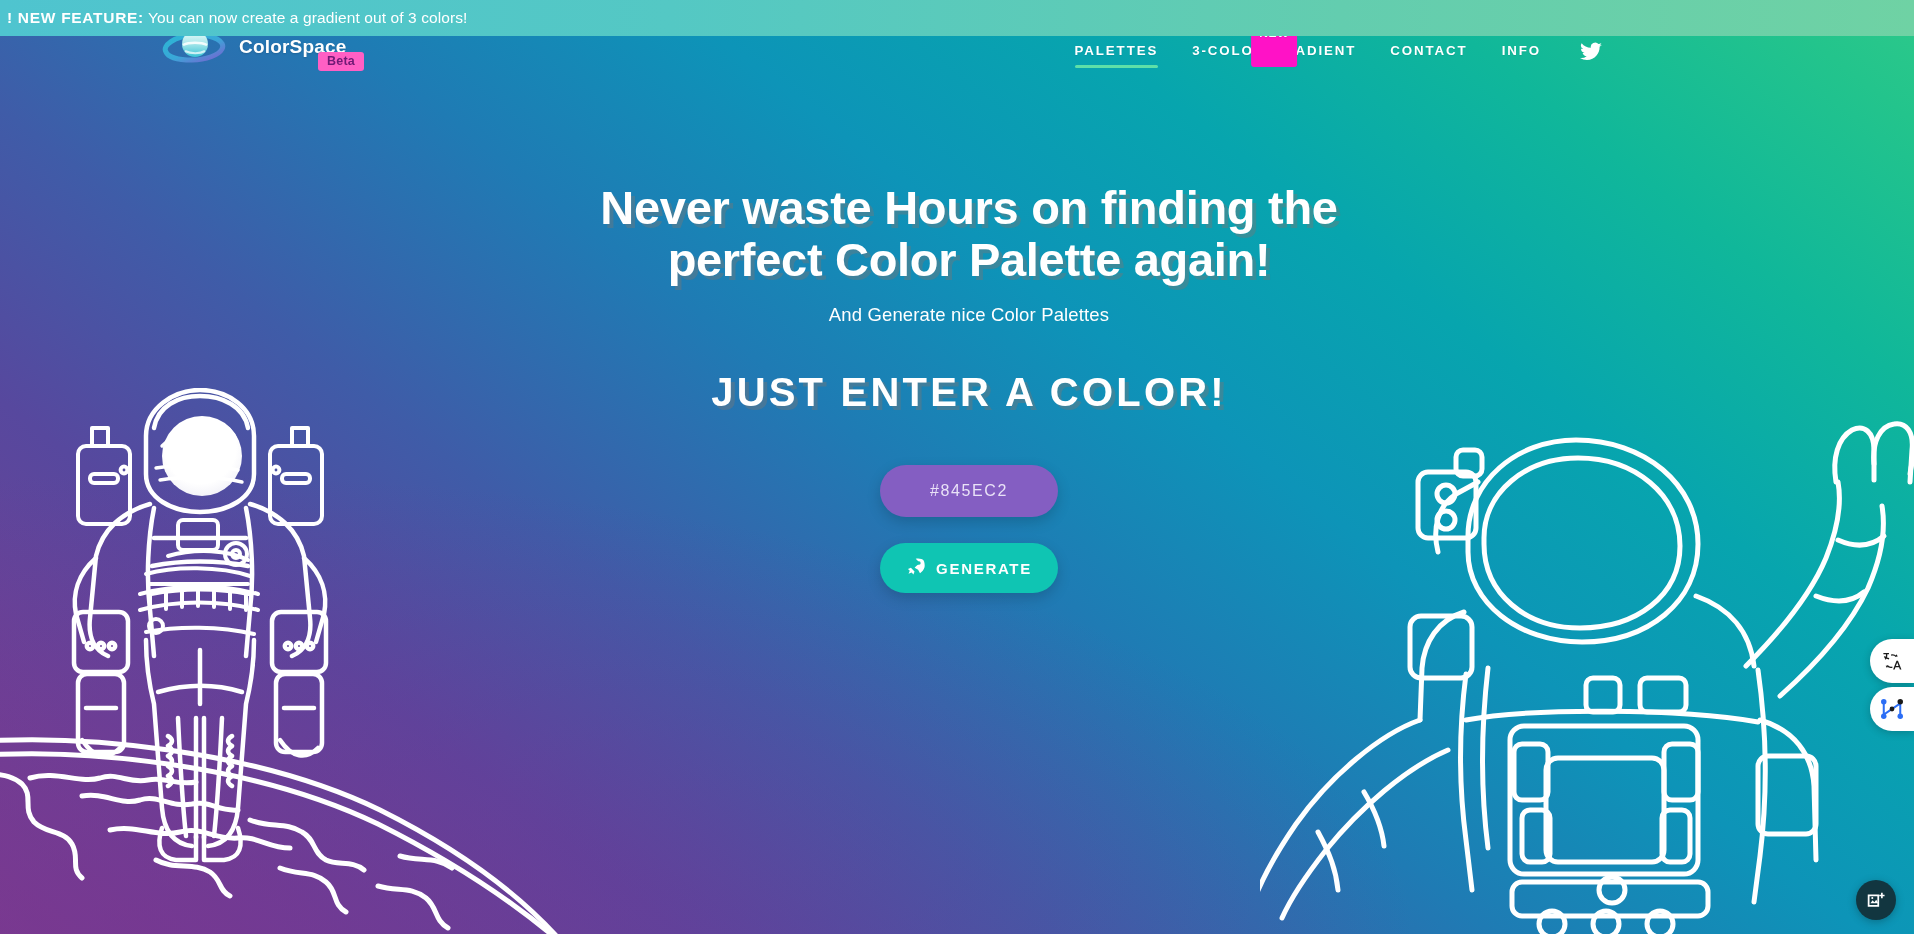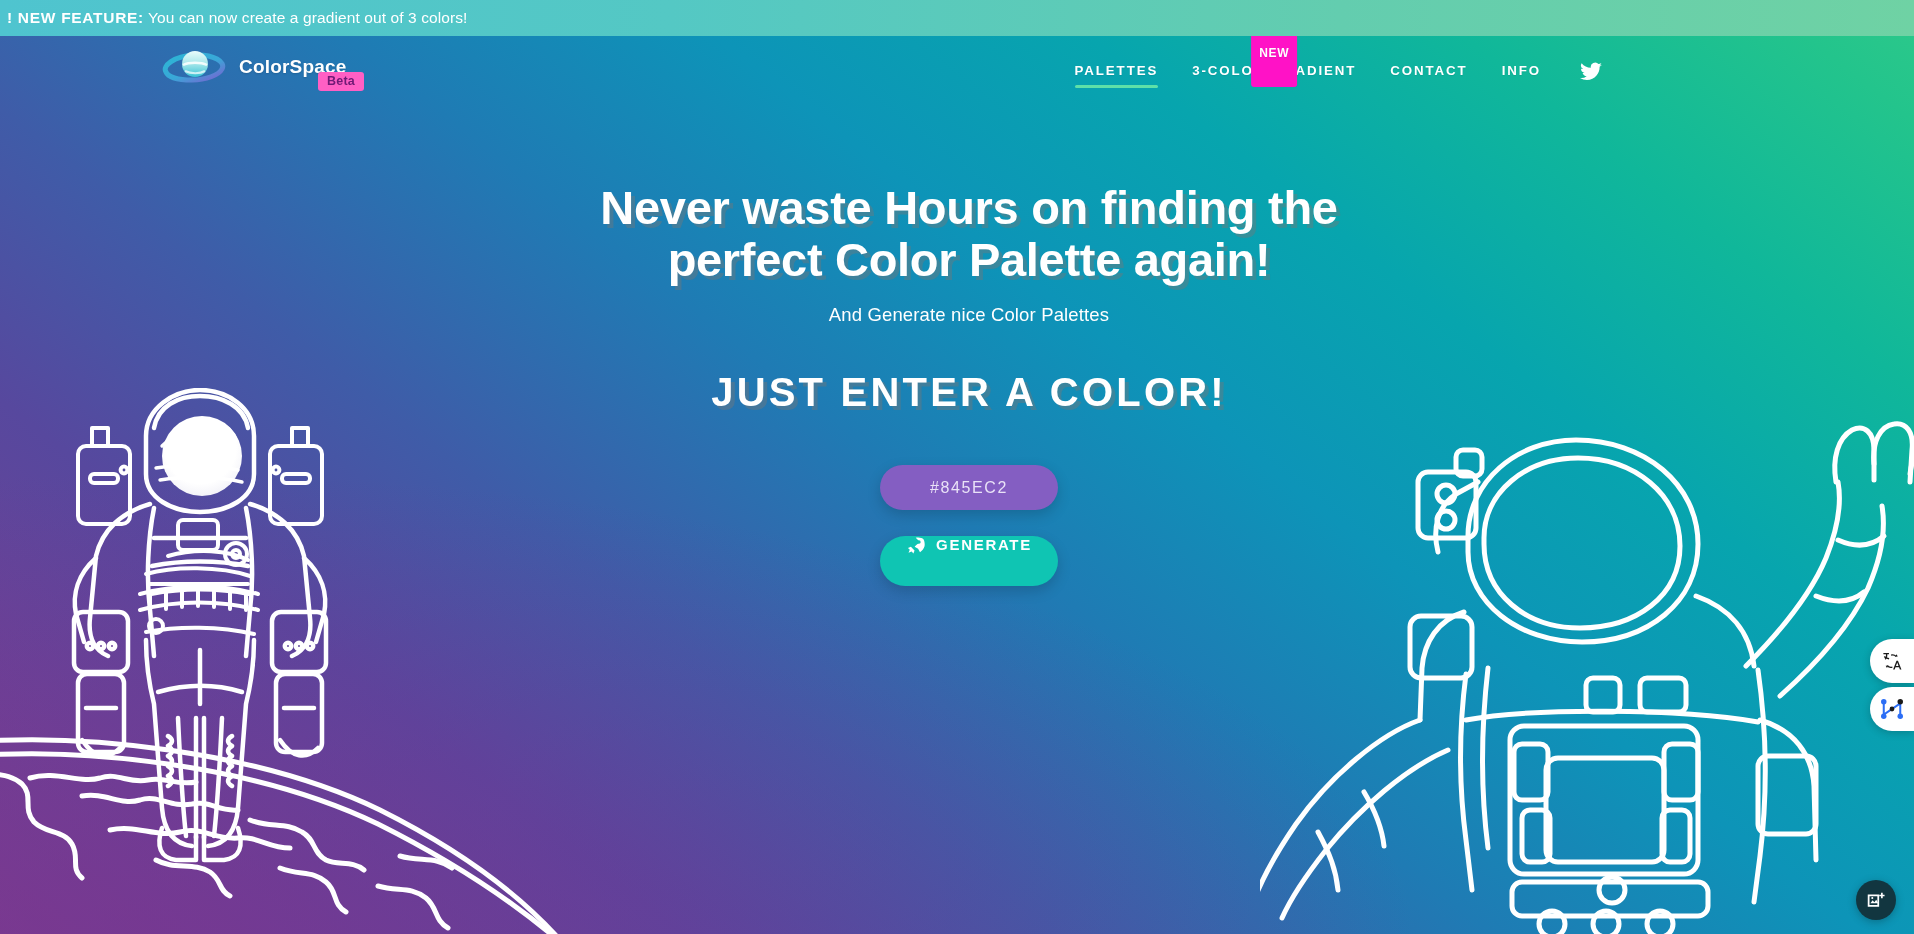--- a/index.html
+++ b/index.html
@@ -40,21 +40,21 @@
   #banner {
     position:absolute; left:0; top:0; width:1914px; height:36px;
     background:linear-gradient(90deg,#4fc4cf 0%, #54c8c4 35%, #63cdaf 70%, #6fd2a4 100%);
     display:flex; align-items:center; z-index:40;
   }
   #banner .inner { padding-left:7px; font-size:15.5px; color:#ffffff; white-space:nowrap; letter-spacing:.1px; }
   #banner .strong { font-weight:bold; letter-spacing:.7px; }
 
   
   #header {
-    position:absolute; left:0; top:40px; width:1716px; height:62px;
+    position:absolute; left:0; top:20px; width:1716px; height:62px;
     z-index:35; display:flex; align-items:center;
   }
   #brand { position:absolute; left:160px; top:4px; display:flex; align-items:center; gap:11px; }
   #brand .logo { width:68px; height:46px; position:relative; }
   #brand .name { position:relative; font-size:19px; font-weight:bold; color:#ffffff; letter-spacing:.2px;
                  text-shadow:0 1px 2px rgba(0,0,0,.14); }
   #beta {
     position:absolute; left:318px; top:32px;
     background:#ff5fc4; color:#701a75; font-size:12.5px; font-weight:bold;
     padding:2px 9px 3px; border-radius:3px; letter-spacing:.2px; z-index:36;
@@ -85,30 +85,30 @@
     letter-spacing:-.3px; margin-top:84px;
     text-shadow:4px 4px 0 rgba(120,120,120,.42);
   }
   #h2 {
     margin-top:44px; font-size:40px; font-weight:bold; color:#ffffff;
     letter-spacing:3.2px; text-shadow:4px 4px 0 rgba(120,120,120,.42);
   }
   #sub { margin-top:18px; font-size:18.5px; color:#ffffff; letter-spacing:.15px; font-weight:400; }
 
   #colorinput {
-    display:block; margin:50px auto 0; width:178px; height:45px;
+    display:block; margin:50px auto 0; width:178px; height:52px;
     border:none; outline:none; border-radius:26px;
     background:#845EC2; color:#e9e2f7; text-align:center;
     font-family:"Liberation Sans", sans-serif; font-size:16px; letter-spacing:1.6px;
     box-shadow:0 5px 14px rgba(0,0,0,.17);
   }
   #colorinput::placeholder { color:#e9e2f7; }
 
   #generate {
-    display:flex; justify-content:center; gap:11px;
+    display:flex; align-items:center; justify-content:center; gap:11px;
     margin:26px auto 0; width:178px; height:50px;
     border:none; outline:none; border-radius:25px; cursor:pointer;
     background:#0fc5b3; color:#ffffff;
     font-family:"Liberation Sans", sans-serif; font-size:15px; font-weight:600; letter-spacing:1.7px;
     box-shadow:0 5px 14px rgba(0,0,0,.17);
   }
 
   
   .fab {
     position:absolute; z-index:45; background:#ffffff; border-radius:50% 0 0 50%;

